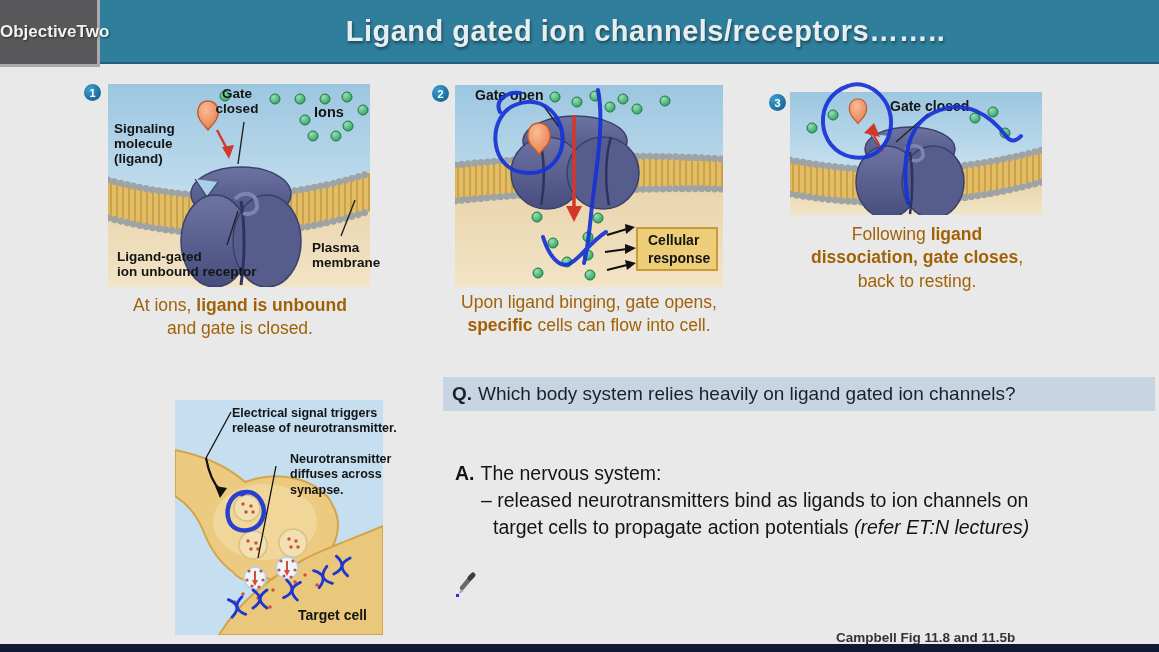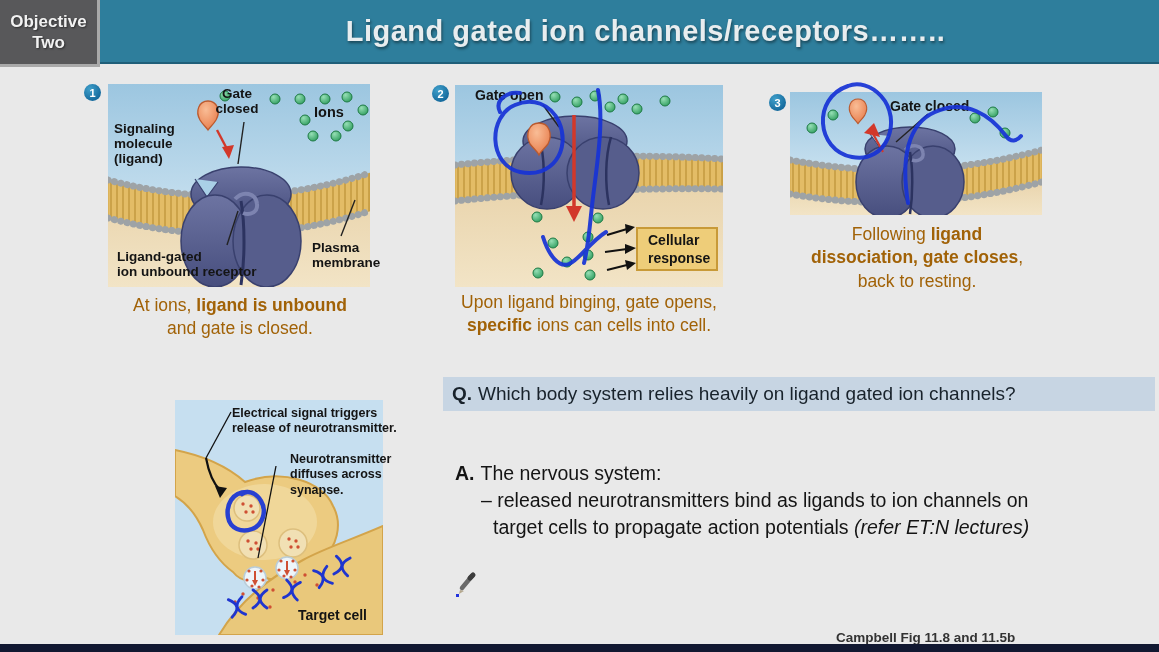--- a/index.html
+++ b/index.html
@@ -7,21 +7,21 @@
     position:relative;width:1159px;height:652px;overflow:hidden;
     background:#e9e9e9;font-family:"Liberation Sans",sans-serif;color:#111;
   }
   
   .header{position:absolute;left:0;top:0;width:1159px;height:62px;background:#2e7e9c;
     border-bottom:2px solid #1f5f79;display:flex;align-items:center;justify-content:center;padding-left:21px;}
   .title{font-size:29px;font-weight:bold;color:#e8edef;letter-spacing:.5px;
     text-shadow:1px 2px 3px rgba(0,0,0,.45);padding-left:90px;}
   .objective{position:absolute;left:0;top:0;width:97px;height:64px;background:#58585a;
     border-right:3px solid #a9a9a9;border-bottom:3px solid #a9a9a9;z-index:5;
-    display:flex;flex-direction:column;align-items:center;justify-content:center;
+    display:flex;flex-direction:row;align-items:center;
     font-weight:bold;font-size:17px;color:#f2f2f2;line-height:1.25;text-shadow:1px 1px 2px rgba(0,0,0,.5);}
   
   .abs{position:absolute;}
   .badge{position:absolute;width:17px;height:17px;border-radius:50%;
     background:radial-gradient(circle at 35% 30%,#3f9fca,#14699c 75%);
     color:#fff;font-size:11px;font-weight:bold;display:flex;align-items:center;justify-content:center;}
   .figlabel{position:absolute;font-weight:bold;font-size:13.5px;line-height:1.12;color:#141414;}
   .figlabel span{display:block;}
   .caption{position:absolute;font-size:17.5px;line-height:1.33;text-align:center;color:#a16207;}
   
@@ -220,21 +220,21 @@
     </g>
     <line x1="88" y1="20" x2="104" y2="42" stroke="#222" stroke-width="1.4"></line>
   </svg>
   <div class="figlabel" style="left:475px;top:88px;font-size:14px;text-align:center;">Gate open</div>
   <div class="figlabel" style="left:648px;top:232px;font-size:14px;line-height:1.25;">
     <span>Cellular</span>
     <span>response</span>
   </div>
   <div class="caption" style="left:430px;top:291px;width:318px;">
     <span>Upon ligand binging, gate opens,</span><br>
-    <b>specific</b><span> ions can cells into cell.</span>
+    <b>specific</b><span> cells can flow into cell.</span>
   </div>
 
   <div class="badge" style="left:769px;top:94px;">
     <span>3</span>
   </div>
 
   <svg class="abs" style="left:790px;top:92px;" width="252" height="123" viewBox="0 0 252 123">
     <defs>
       <linearGradient id="sky3" x1="0" y1="0" x2="0" y2="1">
         <stop offset="0" stop-color="#9cc6e0"></stop>

